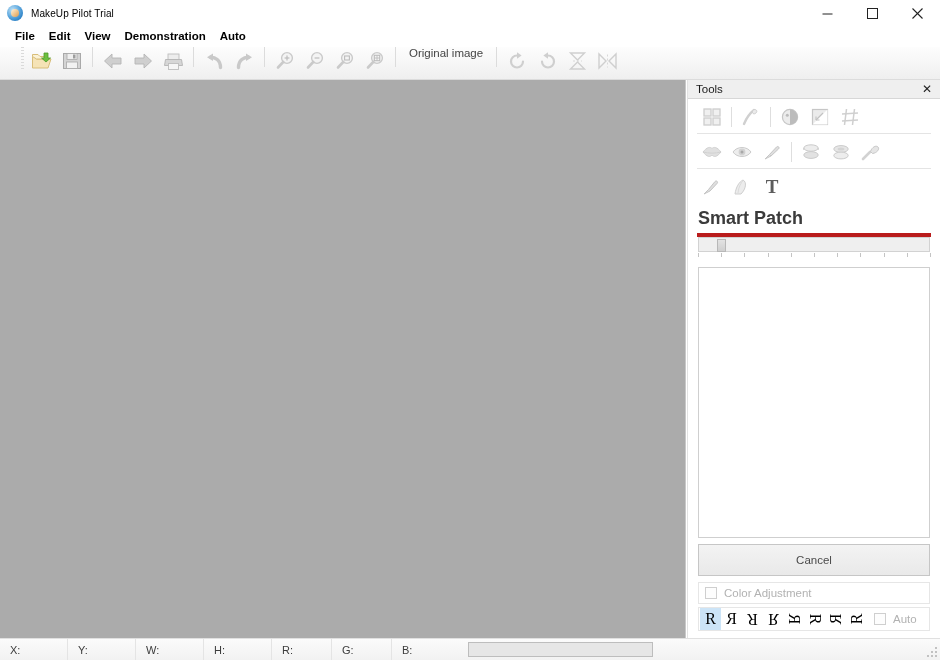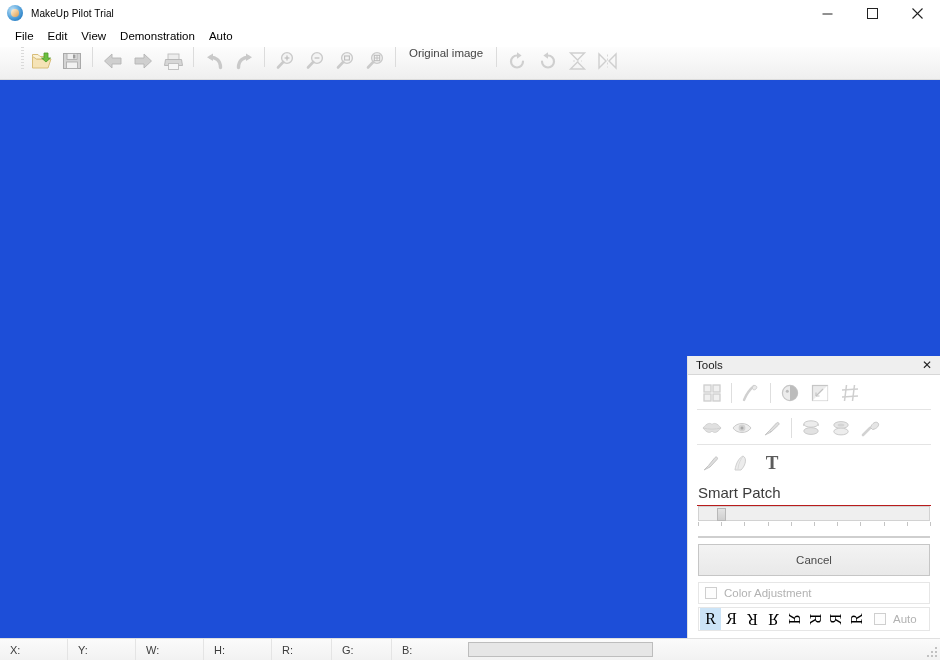--- a/index.html
+++ b/index.html
@@ -69,20 +69,21 @@
     display: flex;
     align-items: center;
     padding-left: 8px;
     box-sizing: border-box;
   }
   .menu-item {
     font-size: 11.5px;
     color: #000000;
     padding: 2px 7px;
     line-height: 15px;
+    font-weight: bold;
   }
 
   
   .toolbar {
     height: 33px;
     min-height: 33px;
     background: linear-gradient(to bottom, #fdfdfd 0%, #f6f6f6 52%, #efefef 100%);
     border-bottom: 1px solid #dcdcdc;
     display: flex;
     align-items: flex-start;
@@ -111,23 +112,22 @@
     margin-right: 3px;
     flex: 0 0 auto;
     background-image: repeating-linear-gradient(to bottom, #dadada 0, #dadada 1px, transparent 1px, transparent 3px);
   }
 
   
   .body-area {
     flex: 1 1 auto;
     display: flex;
     position: relative;
-    background: #1d4ed8;
+    background: #6d28d9;
     min-height: 0;
-    align-items: flex-end;
   }
   .canvas-wrap {
     width: 687px;
     flex: 0 0 687px;
     background: #ffffff;
     position: relative;
     box-sizing: border-box;
   }
   .canvas {
     position: absolute;
@@ -196,25 +196,25 @@
     background: #dedede;
     margin: 0 4px;
     flex: 0 0 auto;
   }
   .row-divider {
     height: 1px;
     background: #e4e4e4;
     margin: 1px 0 0 0;
   }
   .section-title {
-    font-size: 15px;
+    font-size: 18px;
     color: #3b3b3b;
-    font-weight: normal;
+    font-weight: bold;
     padding: 6px 1px 4px 1px;
-    border-bottom: 1px solid #b91c1c;
+    border-bottom: 4px solid #b91c1c;
   }
   .size-label {
     font-size: 11px;
     color: #7a7a7a;
     padding: 6px 1px 4px 1px;
   }
 
   
   .slider-wrap {
     padding: 0 1px;

